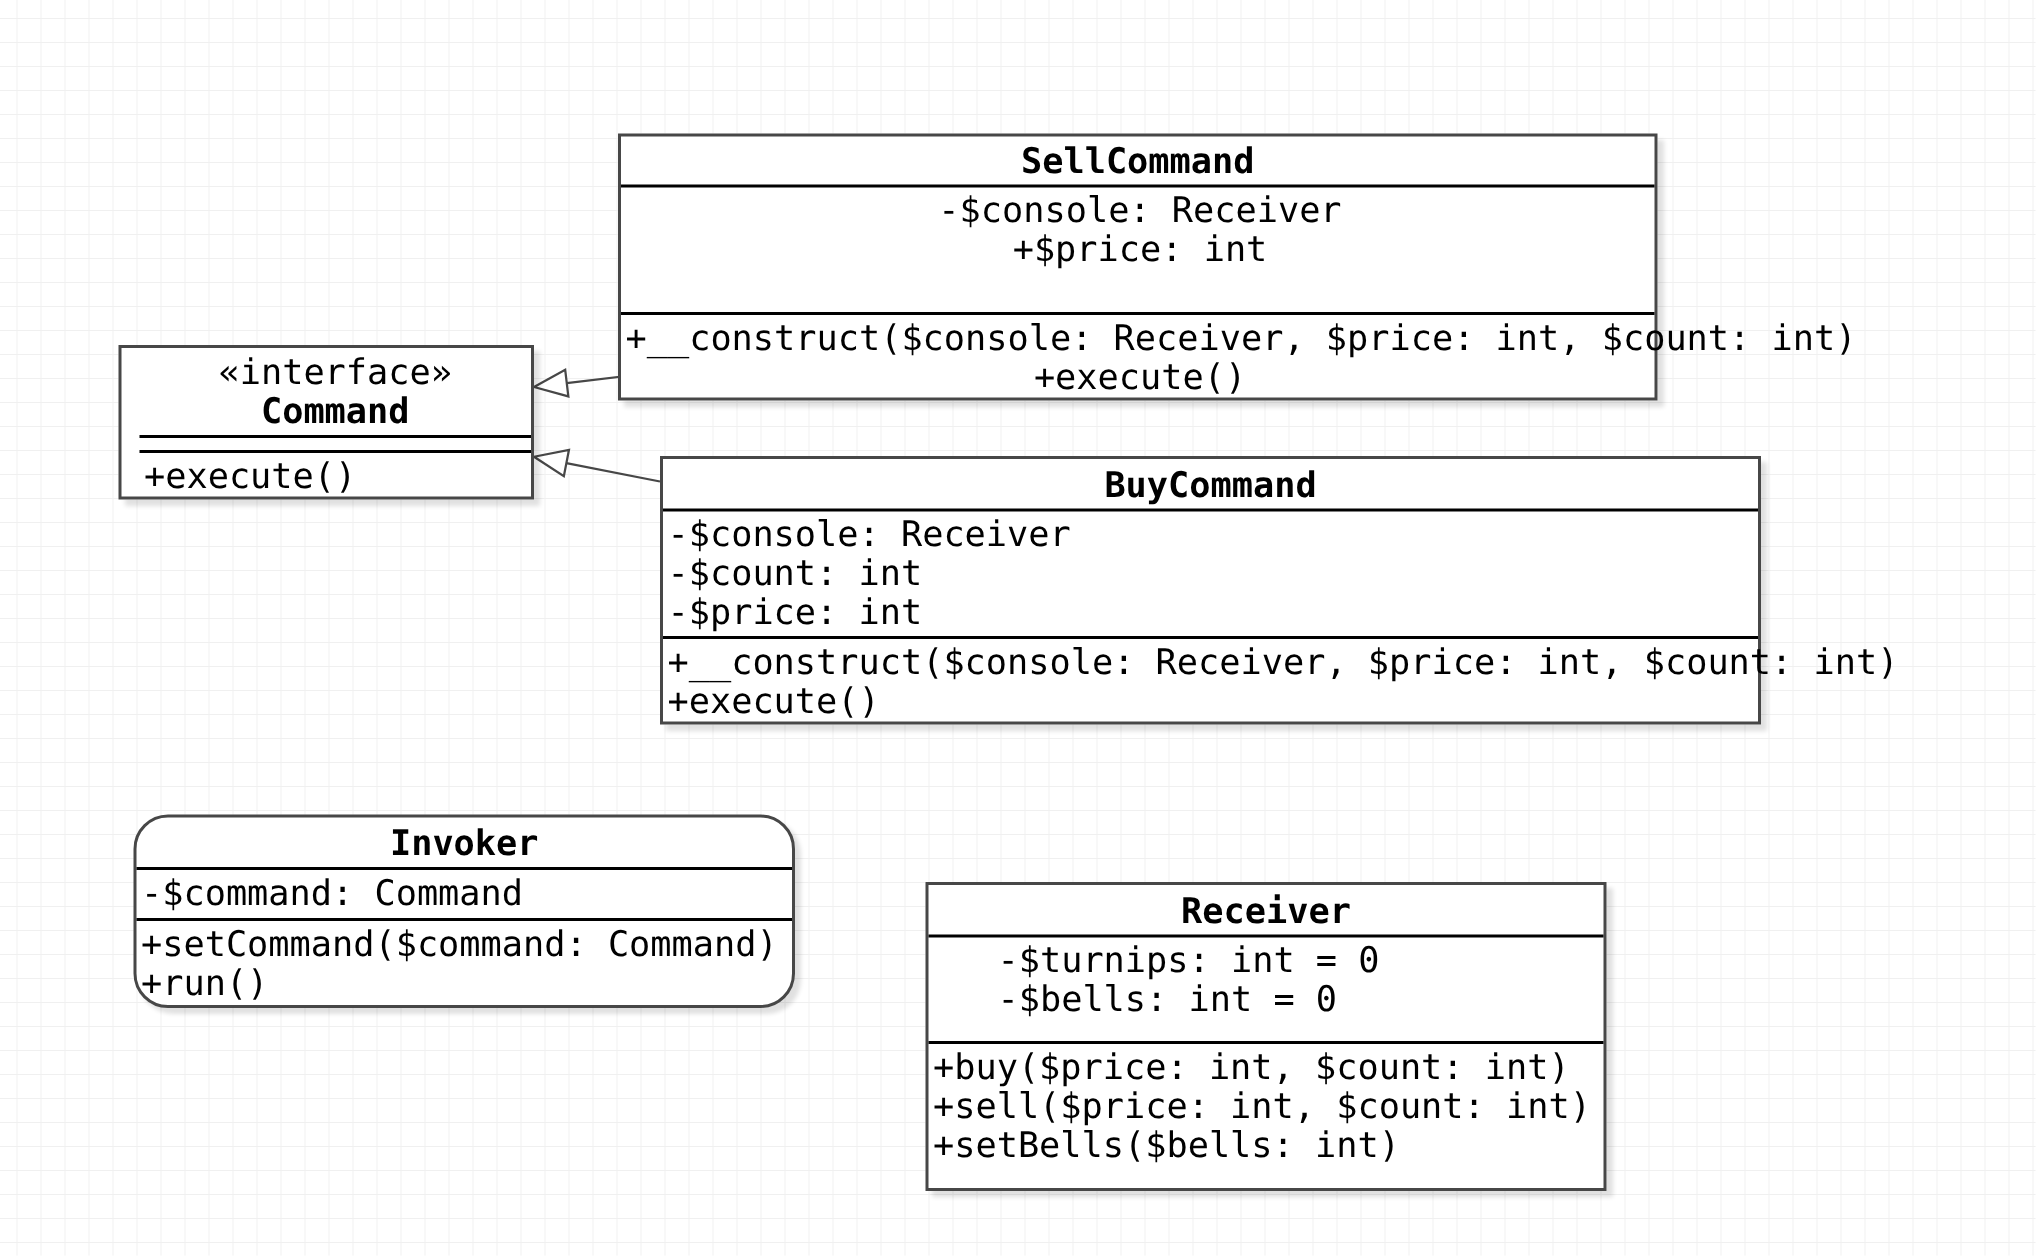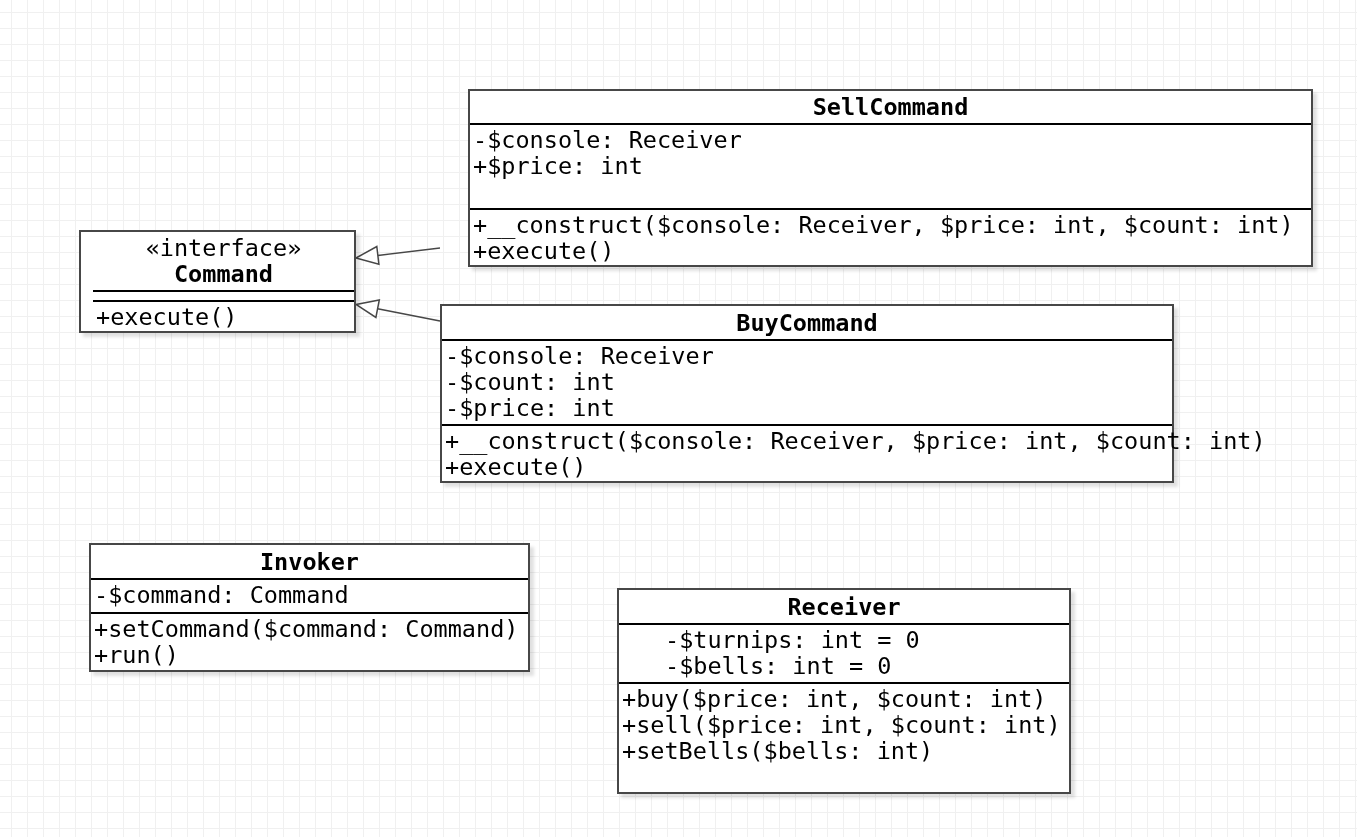--- a/index.html
+++ b/index.html
@@ -67,34 +67,34 @@
   .uml .section.empty {
     height: 10px;
     padding: 0;
   }
   .uml .line {
     height: 26px;
     line-height: 26px;
     white-space: pre;
   }
   
-  .cls-sellcommand { left: 468px; top:  89px; width: 845px; height: 178px; }
+  .cls-sellcommand { left: 412px; top:  89px; width: 693px; height: 178px; text-align: center; }
   .cls-sellcommand .attrs { height: 85px; }
   .cls-sellcommand .title { height: 32px; }
 
   .cls-command     { left:  79px; top: 230px; width: 277px; height: 103px; padding-left: 12px; }
 
   .cls-buycommand  { left: 440px; top: 304px; width: 734px; height: 179px; }
   .cls-buycommand .attrs { height: 85px; }
 
-  .cls-invoker     { left:  89px; top: 543px; width: 441px; height: 129px; }
+  .cls-invoker     { left:  89px; top: 543px; width: 441px; height: 129px; border-radius: 23px; }
   .cls-invoker .attrs { height: 34px; }
 
   .cls-receiver    { left: 617px; top: 543px; width: 454px; height: 206px; margin-top: 45px; }
-  .cls-receiver .attrs { height: 59px; padding-left: 46px; }
+  .cls-receiver .attrs { height: 71px; padding-left: 46px; }
 
   .arrow-line {
     stroke: #474747;
     stroke-width: 1.5;
   }
   .arrow-head {
     fill: #ffffff;
     stroke: #474747;
     stroke-width: 1.5;
   }

